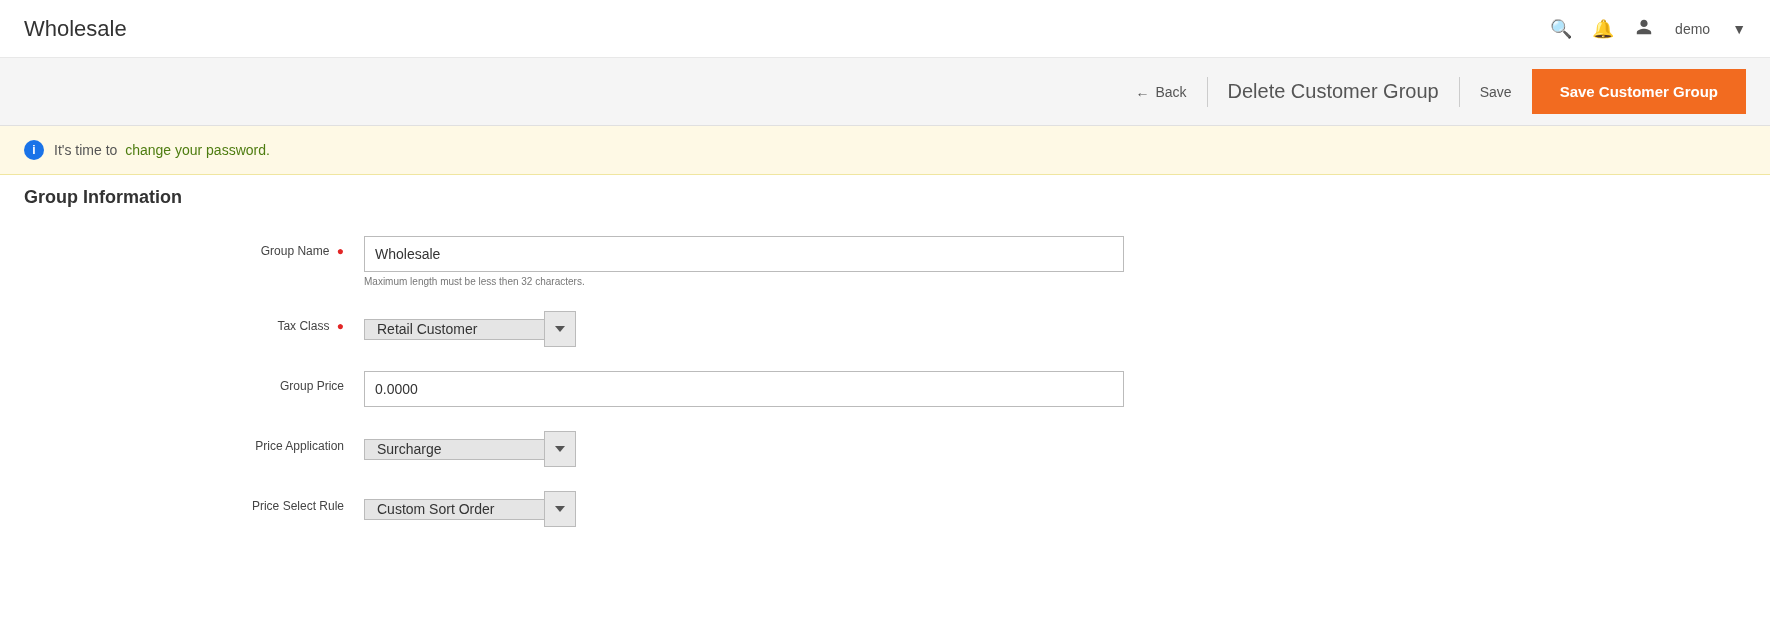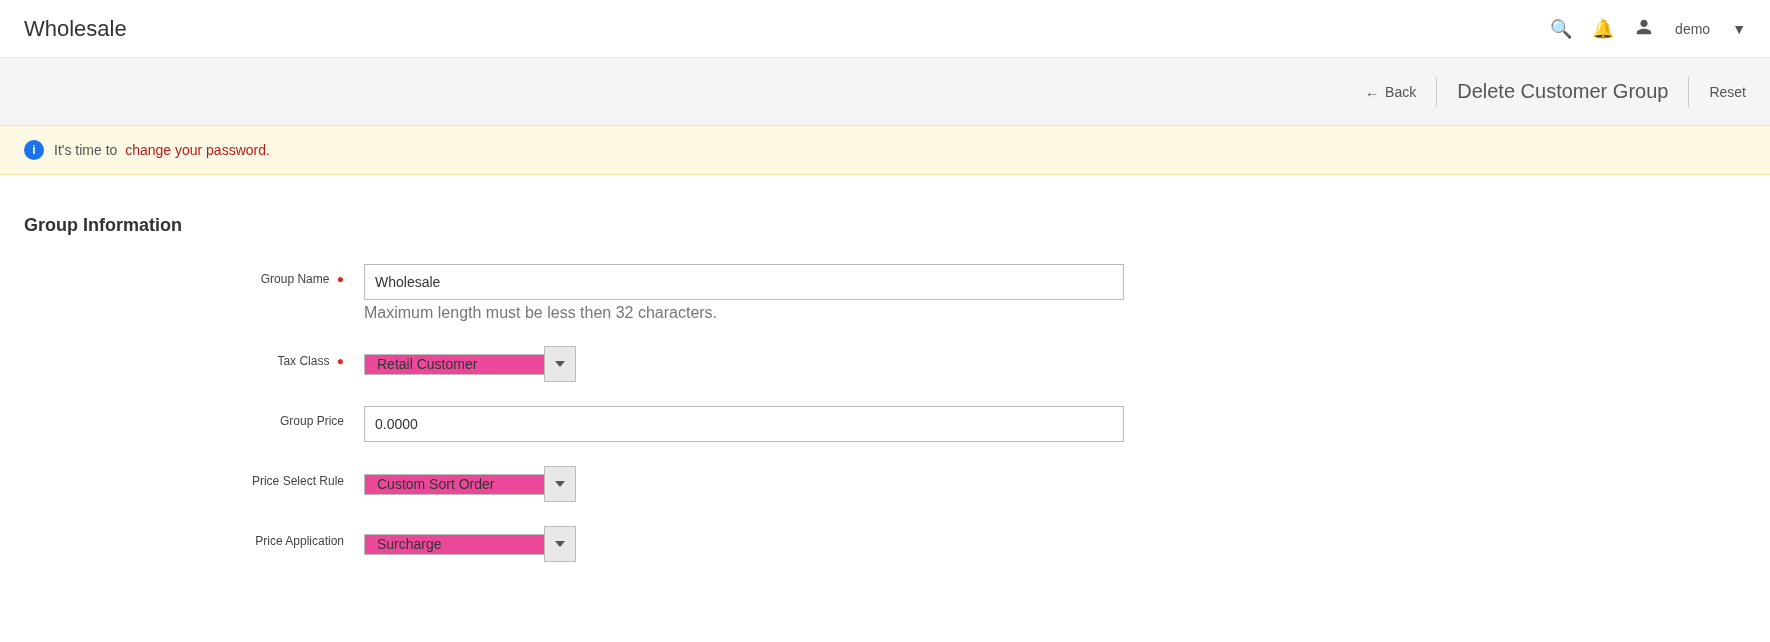--- a/index.html
+++ b/index.html
@@ -130,28 +130,28 @@
       font-weight: bold;
       flex-shrink: 0;
     }
 
     .notification-text {
       font-size: 14px;
       color: #555;
     }
 
     .notification-link {
-      color: #b91c1c;
+      color: #4d7c0f;
       text-decoration: none;
       text-align: right;
     }
 
     
     .content-area {
-      padding: 40px 24px;
+      padding: 12px 24px;
     }
 
     .section-title {
       font-size: 18px;
       font-weight: 600;
       color: #333;
       margin-bottom: 28px;
     }
 
     
@@ -190,41 +190,41 @@
       height: 36px;
       border: 1px solid #bbb;
       padding: 0 10px;
       font-size: 14px;
       font-family: inherit;
       color: #333;
       background: #fff;
     }
 
     .field-hint {
-      font-size: 16px;
+      font-size: 10px;
       color: #777;
       margin-top: 4px;
     }
 
     
     .select-wrapper {
       display: flex;
       align-items: center;
       position: relative;
     }
 
     .form-select-text {
       height: 21px;
       border: 1px solid #bbb;
       border-right: none;
       padding: 0 12px;
       font-size: 14px;
       font-family: inherit;
       color: #333;
-      background: #ec4899;
+      background: #e5e5e5;
       display: flex;
       align-items: center;
       min-width: 180px;
       cursor: pointer;
     }
 
     .select-arrow-btn {
       height: 36px;
       width: 32px;
       border: 1px solid #bbb;
@@ -272,21 +272,22 @@
 </div>
 
 <div class="action-bar">
   <a class="action-back" href="#">
     <span>←</span>
     <span>Back</span>
   </a>
   <div class="action-bar-divider"></div>
   <button class="action-delete">Delete Customer Group</button>
   <div class="action-bar-divider"></div>
-  <button class="action-reset">Reset</button>
+  <button class="action-reset">Save</button>
+  <button class="btn-save">Save Customer Group</button>
 </div>
 
 <div class="notification-banner">
   <div class="info-icon-circle">
     <span>i</span>
   </div>
   <span class="notification-text">
     <span>It's time to</span>
     &nbsp;<a class="notification-link" href="#">change your password.</a>
   </span>
@@ -327,40 +328,40 @@
       <div class="form-label">
         <span>Group Price</span>
       </div>
       <div class="form-field">
         <input type="text" class="form-input" value="0.0000" style="">
       </div>
     </div>
 
     <div class="form-row">
       <div class="form-label">
+        <span>Price Application</span>
+      </div>
+      <div class="form-field">
+        <div class="select-wrapper">
+          <div class="form-select-text">Surcharge</div>
+          <div class="select-arrow-btn">
+            <div class="arrow-down"></div>
+          </div>
+        </div>
+      </div>
+    </div>
+
+    <div class="form-row">
+      <div class="form-label">
         <span>Price Select Rule</span>
       </div>
       <div class="form-field">
         <div class="select-wrapper">
           <div class="form-select-text">Custom Sort Order</div>
           <div class="select-arrow-btn">
             <div class="arrow-down"></div>
           </div>
         </div>
       </div>
     </div>
 
-    <div class="form-row">
-      <div class="form-label">
-        <span>Price Application</span>
-      </div>
-      <div class="form-field">
-        <div class="select-wrapper">
-          <div class="form-select-text">Surcharge</div>
-          <div class="select-arrow-btn">
-            <div class="arrow-down"></div>
-          </div>
-        </div>
-      </div>
-    </div>
-
   </div>
 </div>
 
 </body></html>

